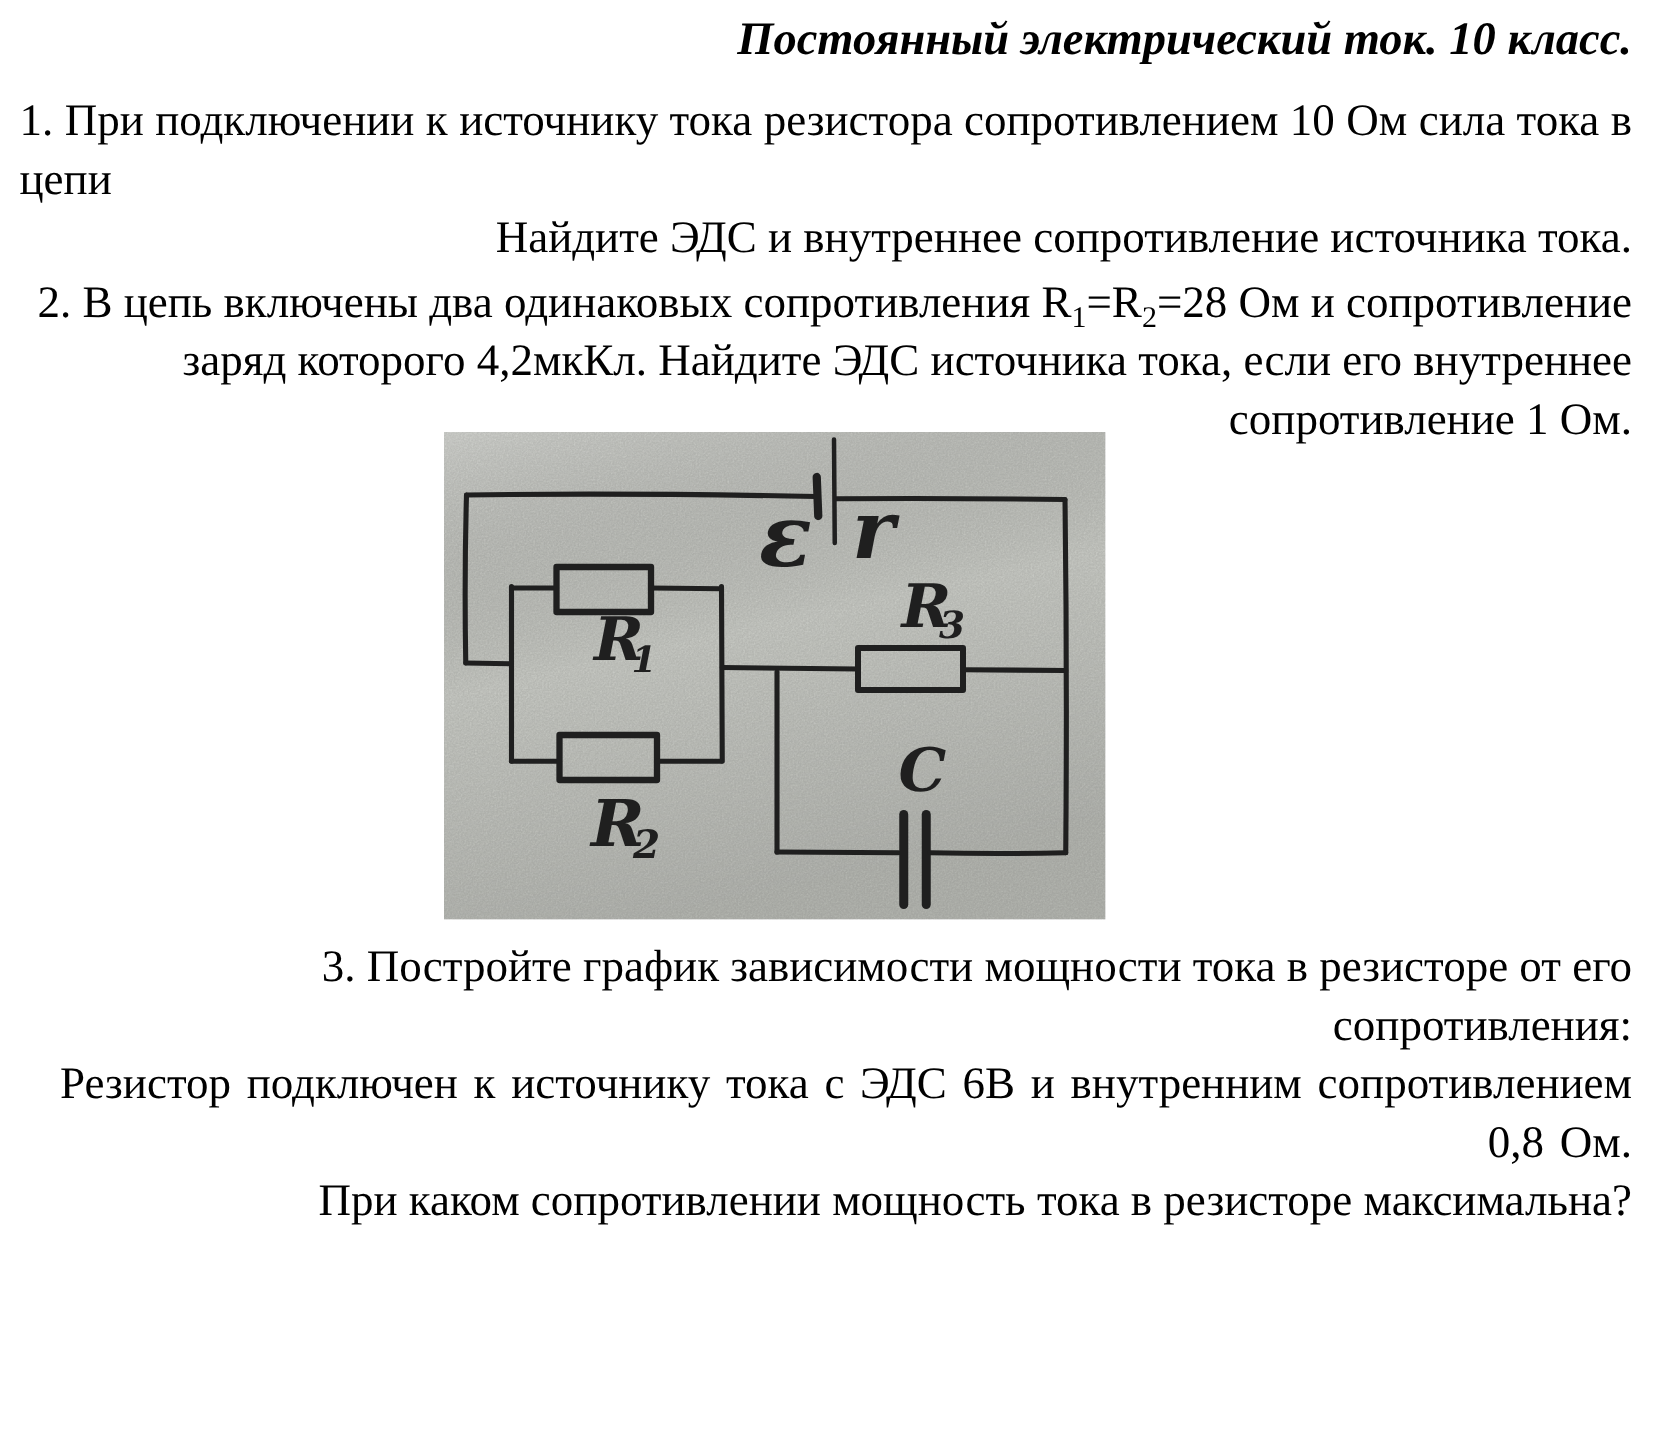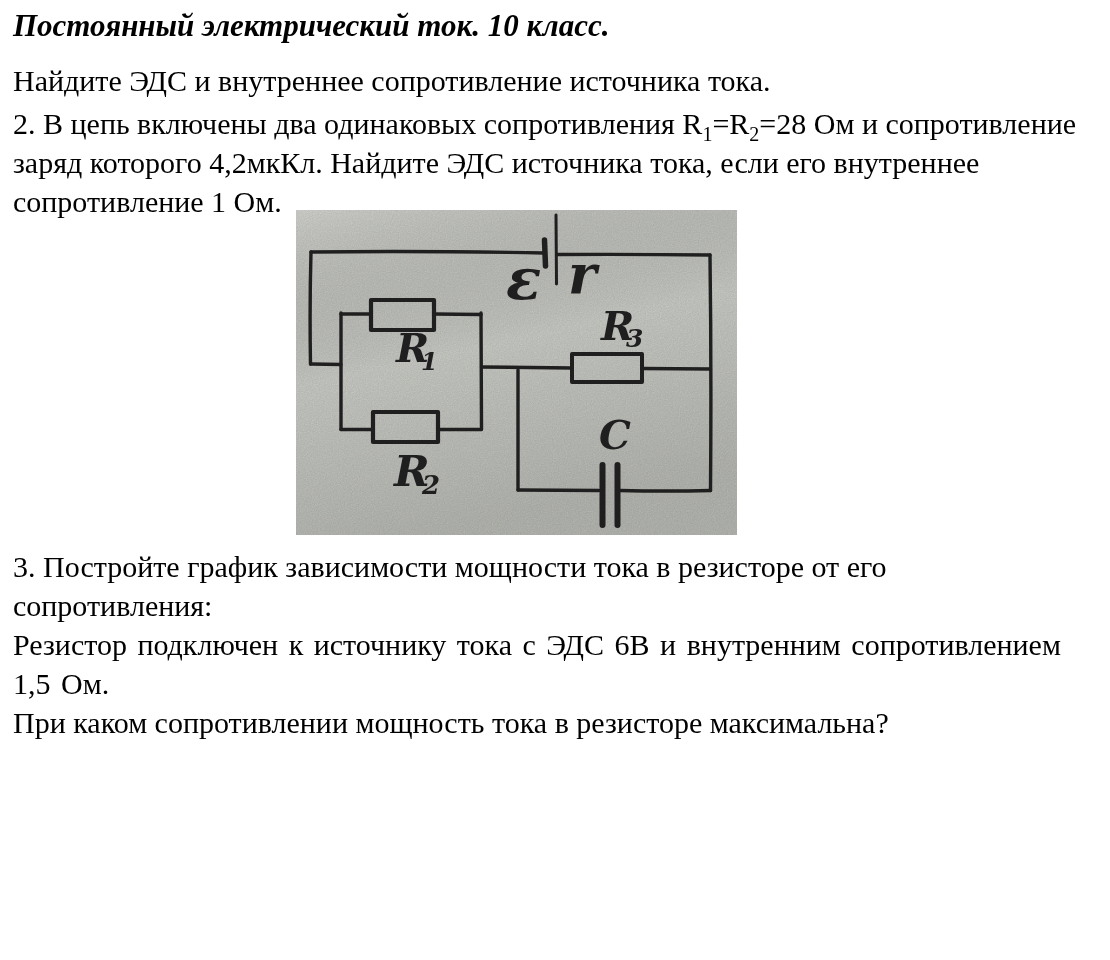--- a/index.html
+++ b/index.html
@@ -10,35 +10,35 @@
     font-family: "Liberation Serif", serif;
     color: #000000;
   }
   .page {
     box-sizing: border-box;
     width: 1110px; height: 960px;
     padding: 6px 22px 0 13px;
   }
   .doc-title {
     margin: 0;
-    text-align: left;
+    text-align: right;
     font-size: 31px;
     font-weight: bold;
     font-style: italic;
     line-height: 40px;
   }
   .problem { margin: 0; }
   .p1 { margin-top: 15px; }
   .p2 { margin-top: 4px; }
   .p3 { margin-top: 12px; }
   .ln {
     font-size: 30px;
     line-height: 39px;
     width: 1075px;
-    text-align: left;
+    text-align: right;
   }
   .stretch {
     text-align: justify;
     text-align-last: justify;
   }
   .sp2 { word-spacing: 3px; }
   sub { font-size: 20px; line-height: 0; }
   .figure {
     width: 441px; height: 325px;
     margin-left: 283px;
@@ -53,20 +53,21 @@
   }
 </style>
 </head>
 <body>
 
 <div class="page">
 
   <h1 class="doc-title">Постоянный электрический ток. 10 класс.</h1>
 
   <section class="problem p1">
+    <div class="ln stretch">1. При подключении к источнику тока резистора сопротивлением 10 Ом сила тока в цепи</div>
     <div class="ln">Найдите ЭДС и внутреннее сопротивление источника тока.</div>
   </section>
 
   <section class="problem p2">
     <div class="ln"><span>2. В цепь включены два одинаковых сопротивления R</span><sub>1</sub><span>=R</span><sub>2</sub><span>=28 Ом и сопротивление</span></div>
     <div class="ln">заряд которого 4,2мкКл. Найдите ЭДС источника тока, если его внутреннее</div>
     <div class="ln">сопротивление 1 Ом.</div>
   </section>
 
   <div class="figure">
@@ -122,17 +123,17 @@
         <text x="126" y="284" font-size="26">2</text>
         <text x="305" y="130" font-size="40">R</text>
         <text x="330" y="137" font-size="25">3</text>
         <text x="303" y="239" font-size="40">C</text>
       </g>
     </svg>
   </div>
 
   <section class="problem p3">
     <div class="ln">3. Постройте график зависимости мощности тока в резисторе от его сопротивления:</div>
-    <div class="ln sp2">Резистор подключен к источнику тока с ЭДС 6В и внутренним сопротивлением 1,5 Ом.</div>
+    <div class="ln sp2">Резистор подключен к источнику тока с ЭДС 6В и внутренним сопротивлением 0,8 Ом.</div>
     <div class="ln">При каком сопротивлении мощность тока в резисторе максимальна?</div>
   </section>
 
 </div>
 
 </body></html>

